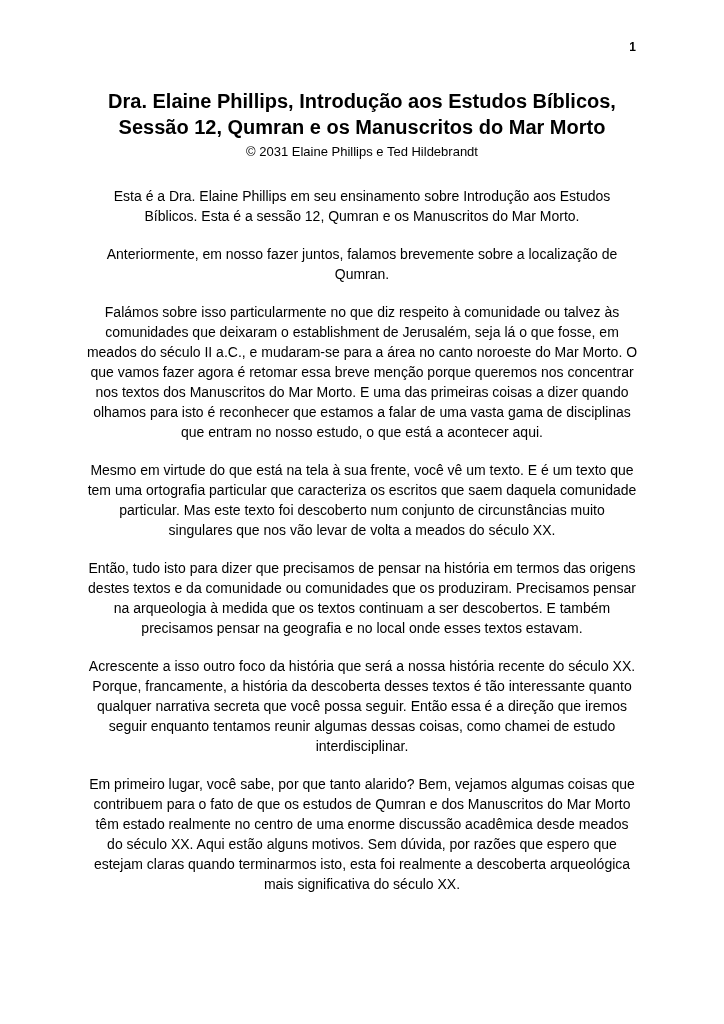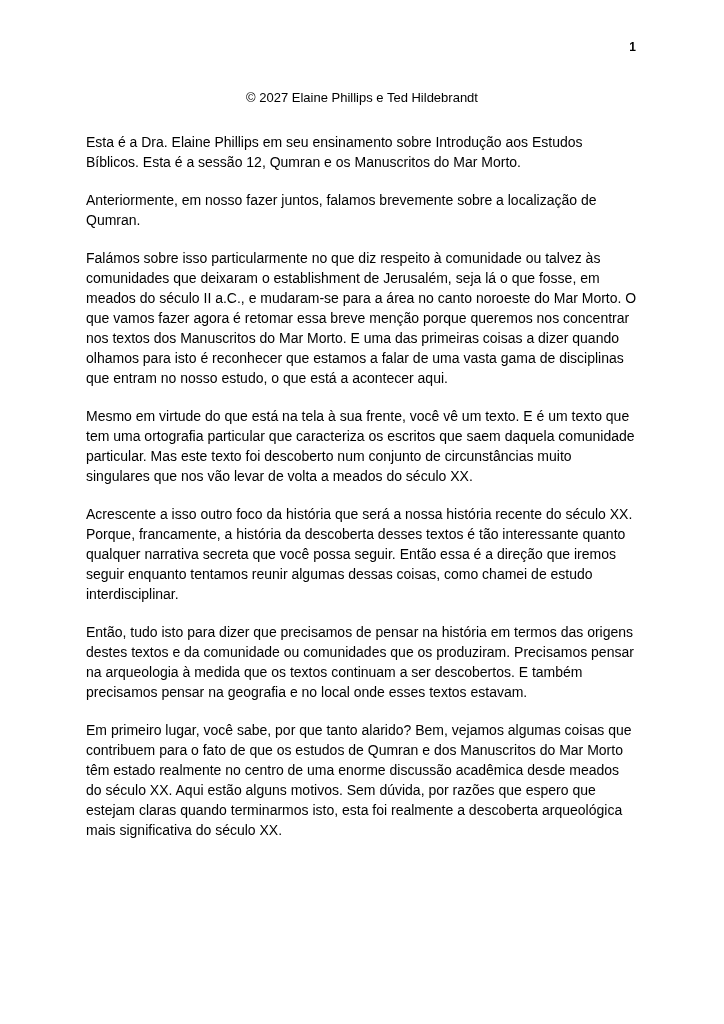--- a/index.html
+++ b/index.html
@@ -39,36 +39,40 @@
   }
   .copyright {
     text-align: center;
     font-size: 13px;
     margin: 2px 0 27px 0;
   }
   .doc-body p {
     font-size: 14px;
     line-height: 20px;
     margin: 16px 0 18px 0;
-    text-align: left;
+    text-align: center;
   }
 </style>
 </head>
 <body>
 
 <div class="page">
 
   <div class="page-number">1</div>
 
+  <h1 class="doc-title">
+    <span>Dra. Elaine Phillips, Introdução aos Estudos Bíblicos,</span><br>
+    <span>Sessão 12, Qumran e os Manuscritos do Mar Morto</span>
+  </h1>
 
-  <div class="copyright">© 2027 Elaine Phillips e Ted Hildebrandt</div>
+  <div class="copyright">© 2031 Elaine Phillips e Ted Hildebrandt</div>
 
   <div class="doc-body">
     <p>Esta é a Dra. Elaine Phillips em seu ensinamento sobre Introdução aos Estudos Bíblicos. Esta é a sessão 12, Qumran e os Manuscritos do Mar Morto.</p>
     <p>Anteriormente, em nosso fazer juntos, falamos brevemente sobre a localização de Qumran.</p>
     <p>Falámos sobre isso particularmente no que diz respeito à comunidade ou talvez às comunidades que deixaram o establishment de Jerusalém, seja lá o que fosse, em meados do século II a.C., e mudaram-se para a área no canto noroeste do Mar Morto. O que vamos fazer agora é retomar essa breve menção porque queremos nos concentrar nos textos dos Manuscritos do Mar Morto. E uma das primeiras coisas a dizer quando olhamos para isto é reconhecer que estamos a falar de uma vasta gama de disciplinas que entram no nosso estudo, o que está a acontecer aqui.</p>
     <p>Mesmo em virtude do que está na tela à sua frente, você vê um texto. E é um texto que tem uma ortografia particular que caracteriza os escritos que saem daquela comunidade particular. Mas este texto foi descoberto num conjunto de circunstâncias muito singulares que nos vão levar de volta a meados do século XX.</p>
+    <p>Então, tudo isto para dizer que precisamos de pensar na história em termos das origens destes textos e da comunidade ou comunidades que os produziram. Precisamos pensar na arqueologia à medida que os textos continuam a ser descobertos. E também precisamos pensar na geografia e no local onde esses textos estavam.</p>
     <p>Acrescente a isso outro foco da história que será a nossa história recente do século XX. Porque, francamente, a história da descoberta desses textos é tão interessante quanto qualquer narrativa secreta que você possa seguir. Então essa é a direção que iremos seguir enquanto tentamos reunir algumas dessas coisas, como chamei de estudo interdisciplinar.</p>
-    <p>Então, tudo isto para dizer que precisamos de pensar na história em termos das origens destes textos e da comunidade ou comunidades que os produziram. Precisamos pensar na arqueologia à medida que os textos continuam a ser descobertos. E também precisamos pensar na geografia e no local onde esses textos estavam.</p>
     <p>Em primeiro lugar, você sabe, por que tanto alarido? Bem, vejamos algumas coisas que contribuem para o fato de que os estudos de Qumran e dos Manuscritos do Mar Morto têm estado realmente no centro de uma enorme discussão acadêmica desde meados do século XX. Aqui estão alguns motivos. Sem dúvida, por razões que espero que estejam claras quando terminarmos isto, esta foi realmente a descoberta arqueológica mais significativa do século XX.</p>
   </div>
 
 </div>
 
 </body></html>

